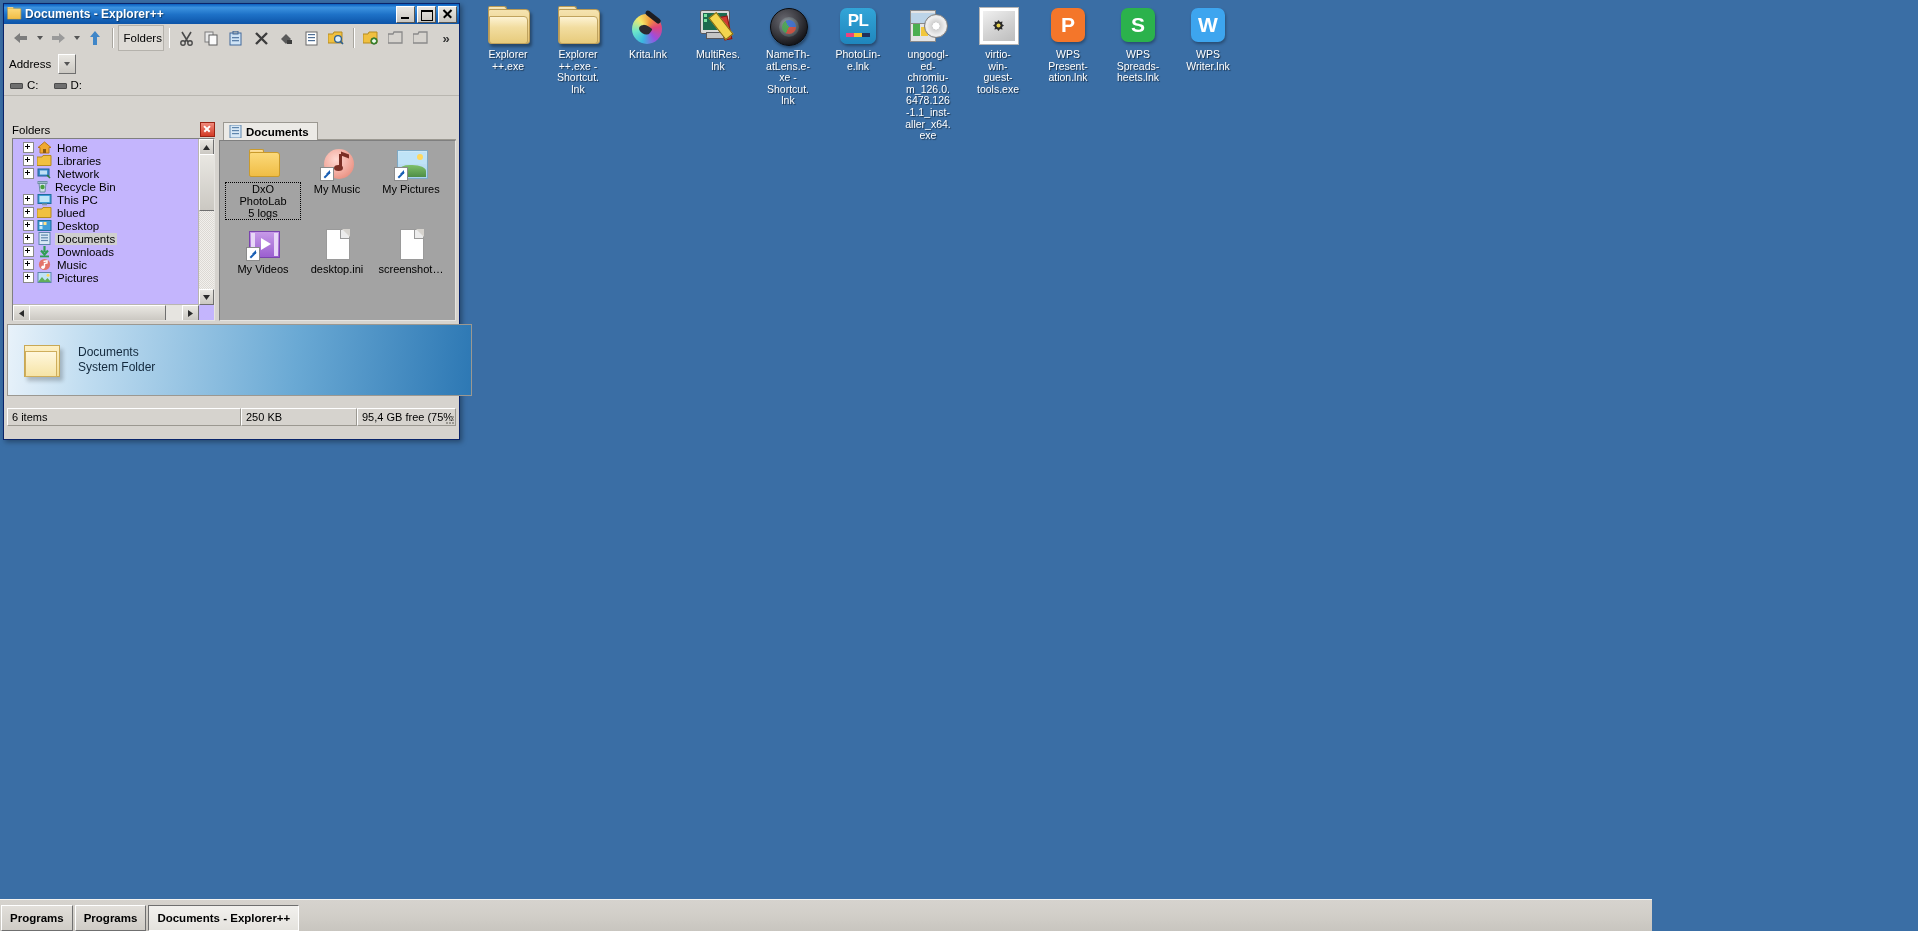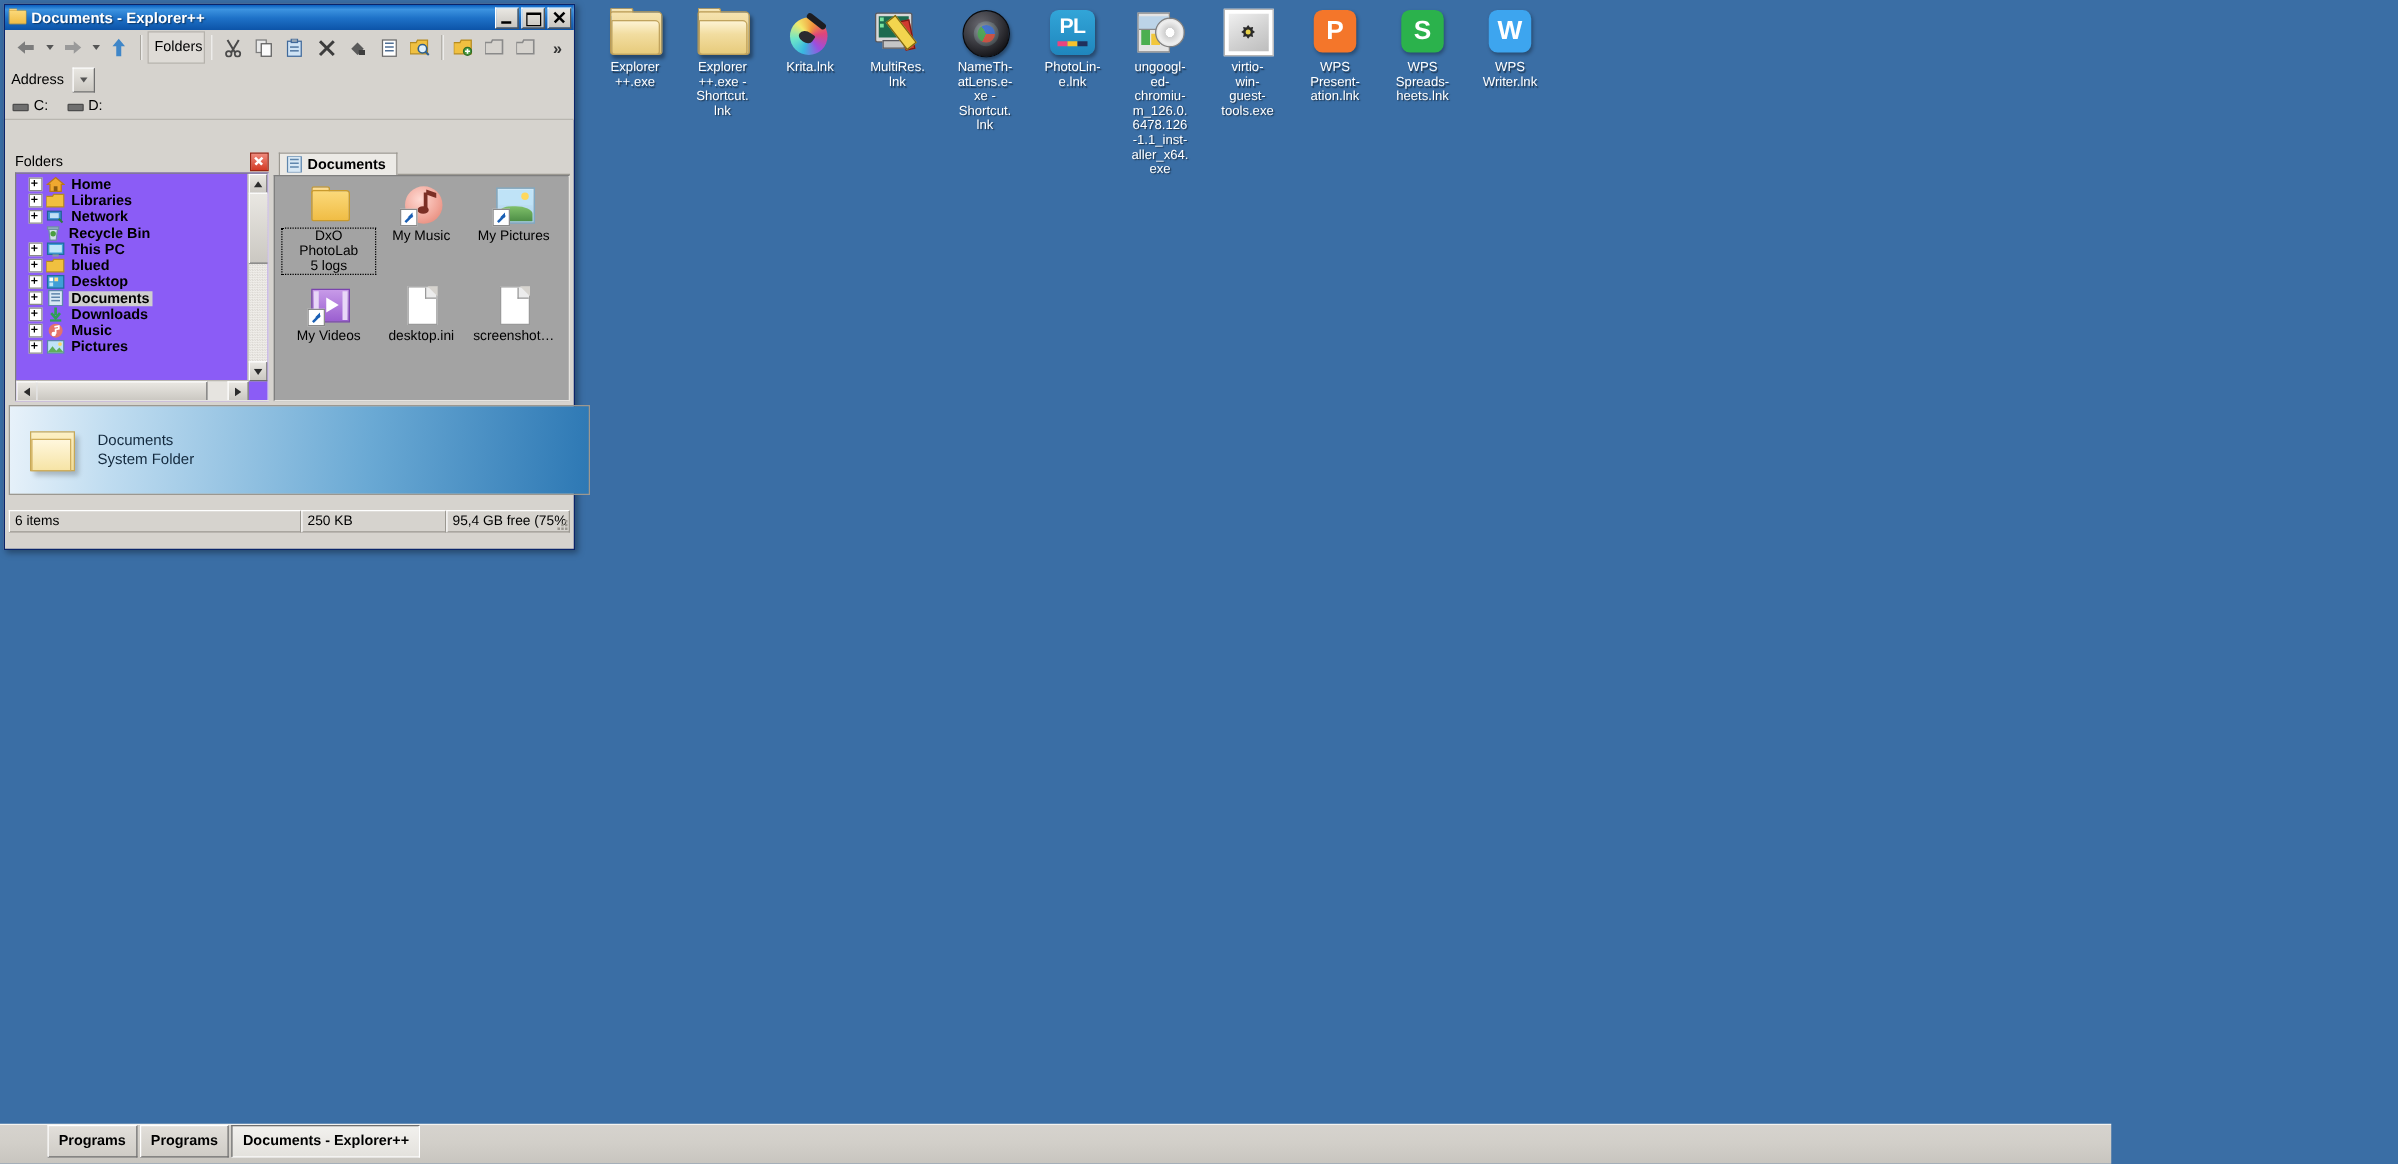--- a/index.html
+++ b/index.html
@@ -93,21 +93,21 @@
 
   
   .ic-wps{position:absolute;left:4px;top:4px;width:34px;height:34px;border-radius:7px;
      box-shadow:1px 2px 3px rgba(0,0,0,.3);}
   .ic-wps .l{position:absolute;left:0;top:0;width:34px;height:34px;line-height:34px;text-align:center;
      color:#fff;font-size:21px;font-weight:bold;font-family:"Liberation Sans",sans-serif;}
 
   
   #taskbar{position:absolute;left:0;bottom:0;width:1652px;height:31px;
      background:linear-gradient(180deg,#d6d3ce 0%,#d2cfc9 45%,#c8c5bf 100%);
-     border-top:1px solid #f4f3f0;display:flex;align-items:flex-start;padding-left:37px;}
+     border-top:1px solid #f4f3f0;display:flex;align-items:flex-end;}
   .tbtn{height:24px;margin:0 1px;padding:0 8px;display:flex;align-items:center;
      font-size:11.5px;font-weight:bold;color:#000;
      background:linear-gradient(180deg,#e2dfda,#cfccc6);
      border-top:1px solid #fff;border-left:1px solid #fff;
      border-right:1px solid #6f6f6f;border-bottom:1px solid #6f6f6f;cursor:default;}
   .tbtn.active{background:linear-gradient(180deg,#f2f1ee,#e4e2dd);
      border-top:1px solid #6f6f6f;border-left:1px solid #6f6f6f;
      border-right:1px solid #fff;border-bottom:1px solid #fff;}
 
   
@@ -163,23 +163,23 @@
   .panes{position:absolute;left:3px;top:117px;width:449px;height:200px;display:flex;}
 
   .folders-pane{width:210px;background:#d6d3ce;display:flex;flex-direction:column;}
   .pane-head{height:17px;display:flex;align-items:center;justify-content:space-between;
      padding:0 2px 0 5px;font-size:11.5px;}
   .closeX{width:13px;height:13px;background:linear-gradient(180deg,#f08a7c,#d33b26);
      border:1px solid #9b2313;position:relative;cursor:default;}
   .closeX i{position:absolute;left:2px;top:5px;width:8px;height:1.6px;background:#fff;}
   .closeX i.a{transform:rotate(45deg);} .closeX i.b{transform:rotate(-45deg);}
 
-  .tree-wrap{flex:1;margin:0 2px 0 5px;background:#8b5cf6;border:1px solid #7f7f7f;
+  .tree-wrap{flex:1;margin:0 2px 0 5px;background:#c4b5fd;border:1px solid #7f7f7f;
      border-right-color:#e6e4e0;border-bottom-color:#e6e4e0;display:flex;flex-direction:column;
-     position:relative;overflow:hidden;font-weight:bold;}
+     position:relative;overflow:hidden;}
   .tree{flex:1;overflow:hidden;padding-top:2px;position:relative;}
   .trow{height:13px;display:flex;align-items:center;padding-left:10px;font-size:11.5px;
      white-space:nowrap;cursor:default;}
   .trow .exp{width:9px;height:9px;border:1px solid #8a8a8a;background:#fff;margin-right:3px;
      position:relative;flex:none;}
   .trow .exp:before{content:"";position:absolute;left:1px;top:3px;width:5px;height:1px;background:#000;}
   .trow .exp:after{content:"";position:absolute;left:3px;top:1px;width:1px;height:5px;background:#000;}
   .trow .noexp{width:9px;margin-right:3px;flex:none;}
   .trow .tic{width:15px;height:13px;margin-right:3px;position:relative;flex:none;}
   .trow .tlbl{padding:0 2px;}

